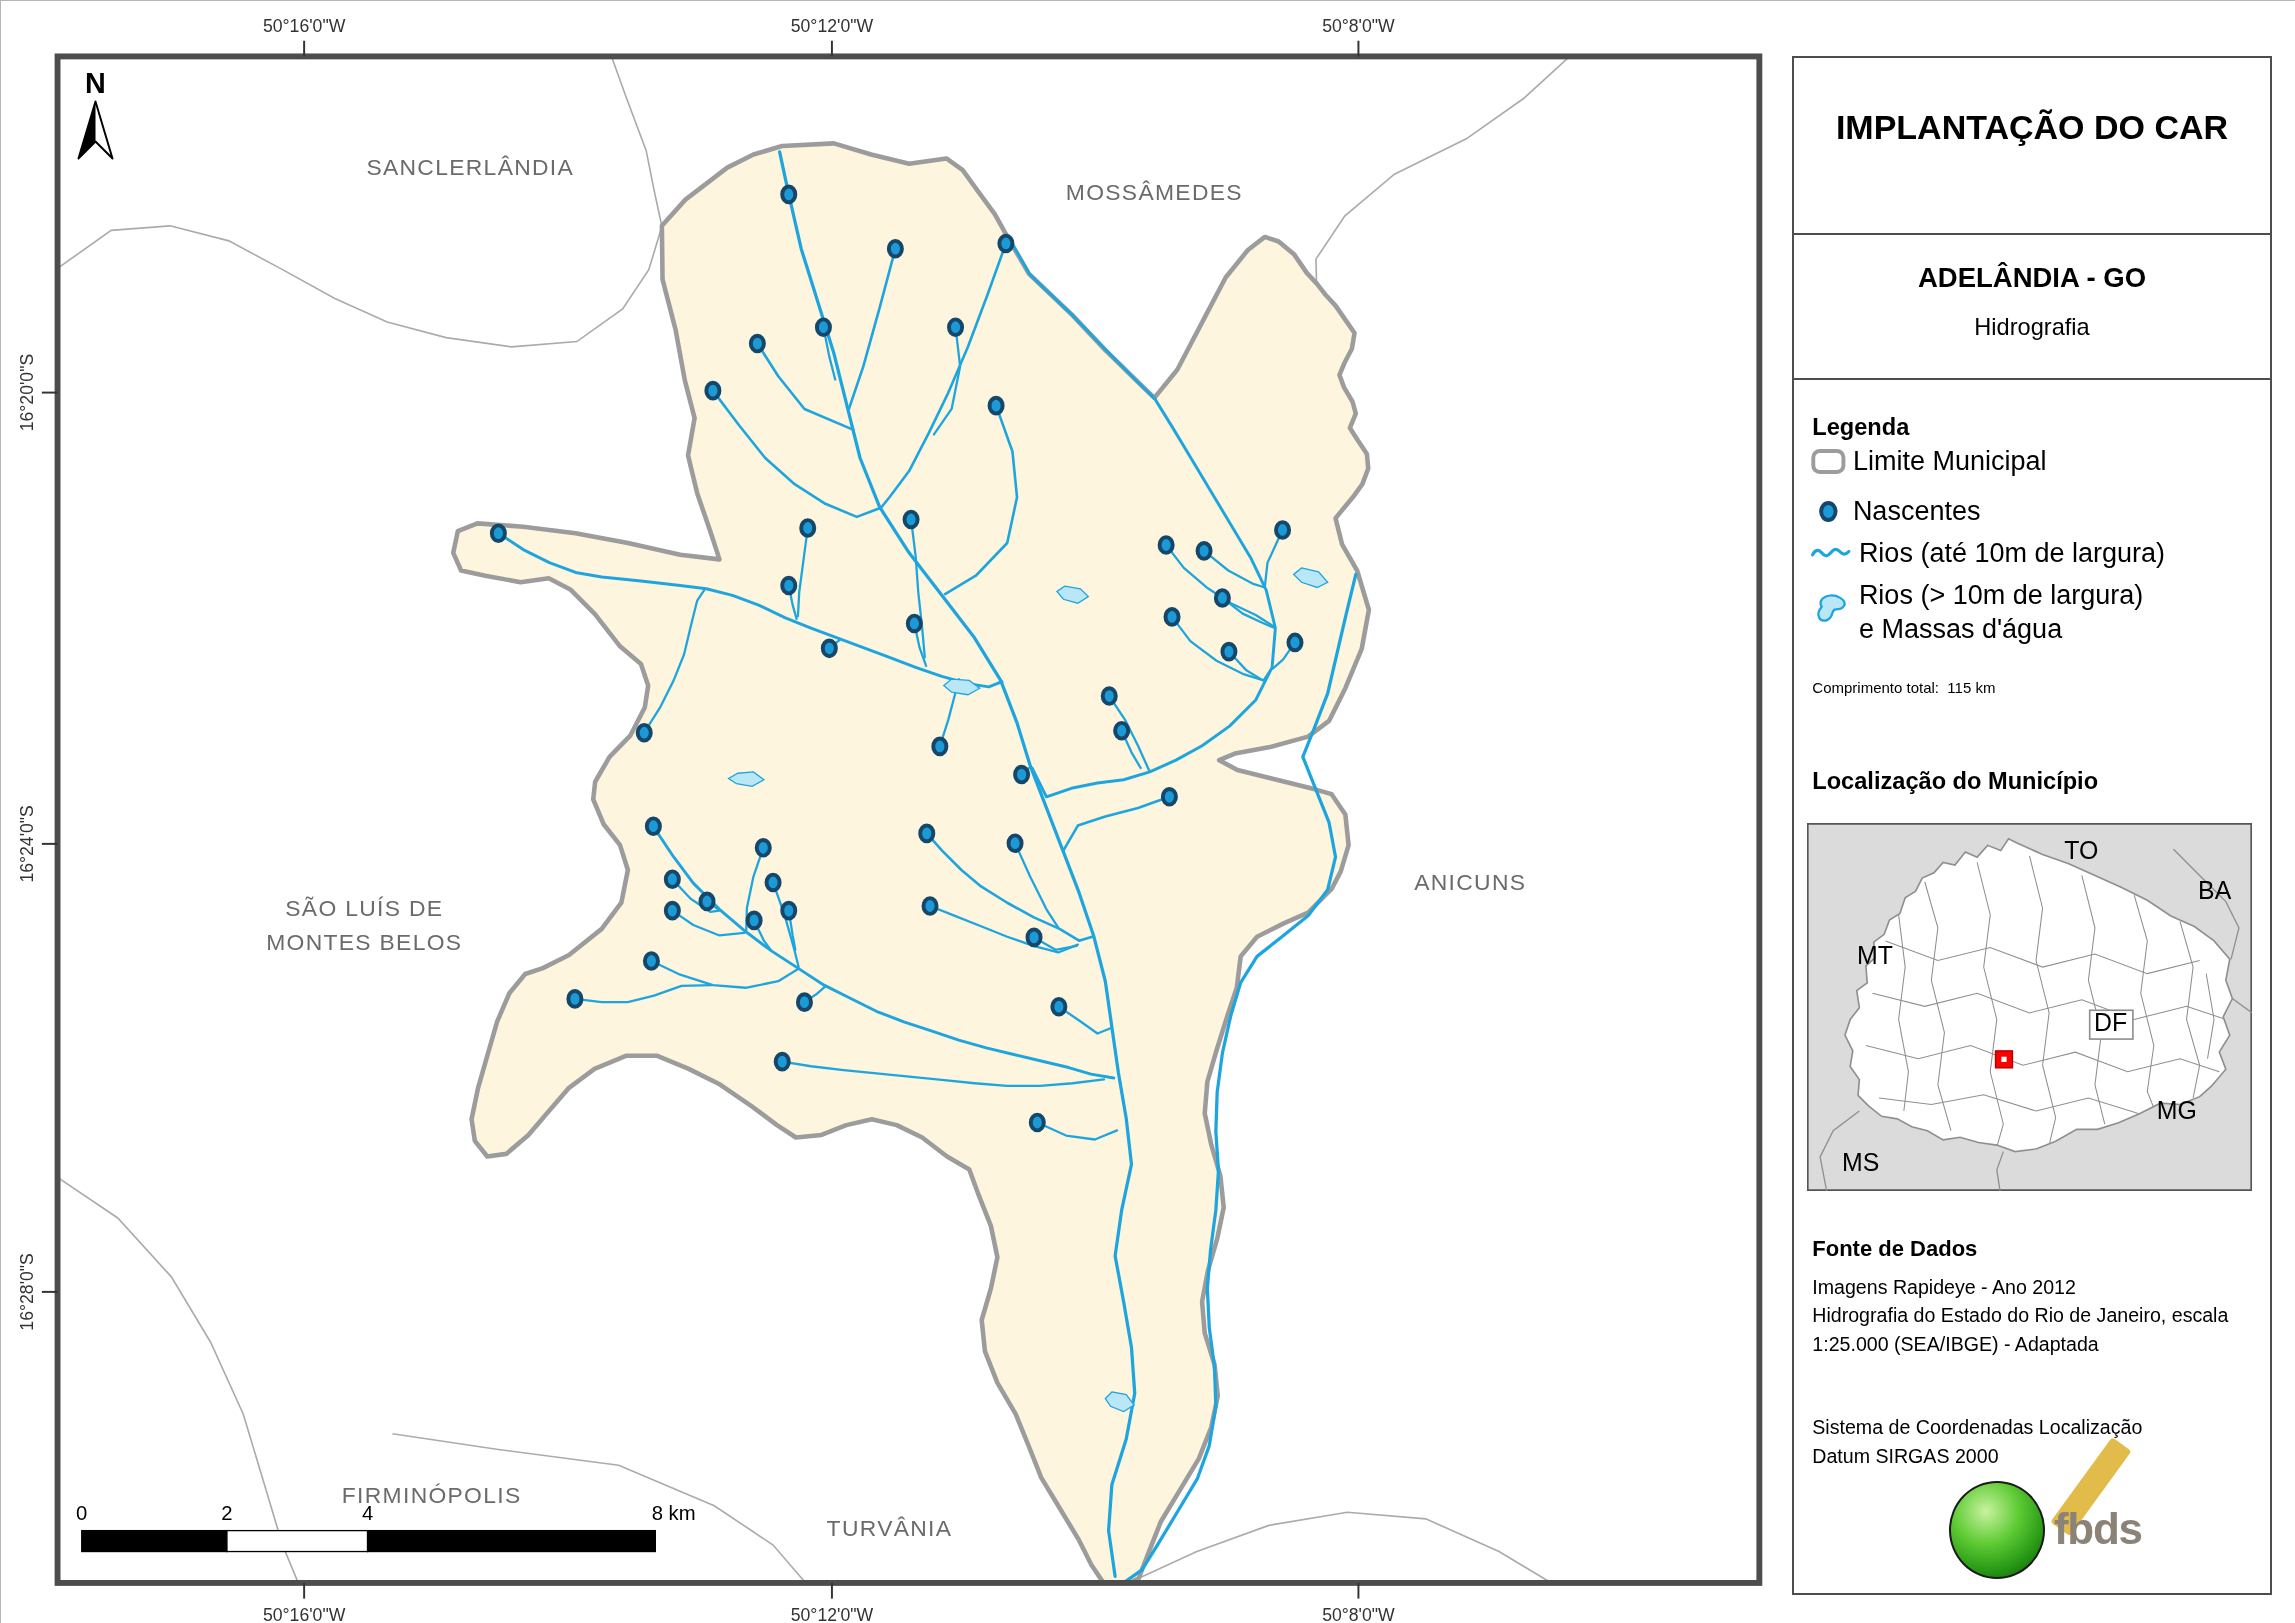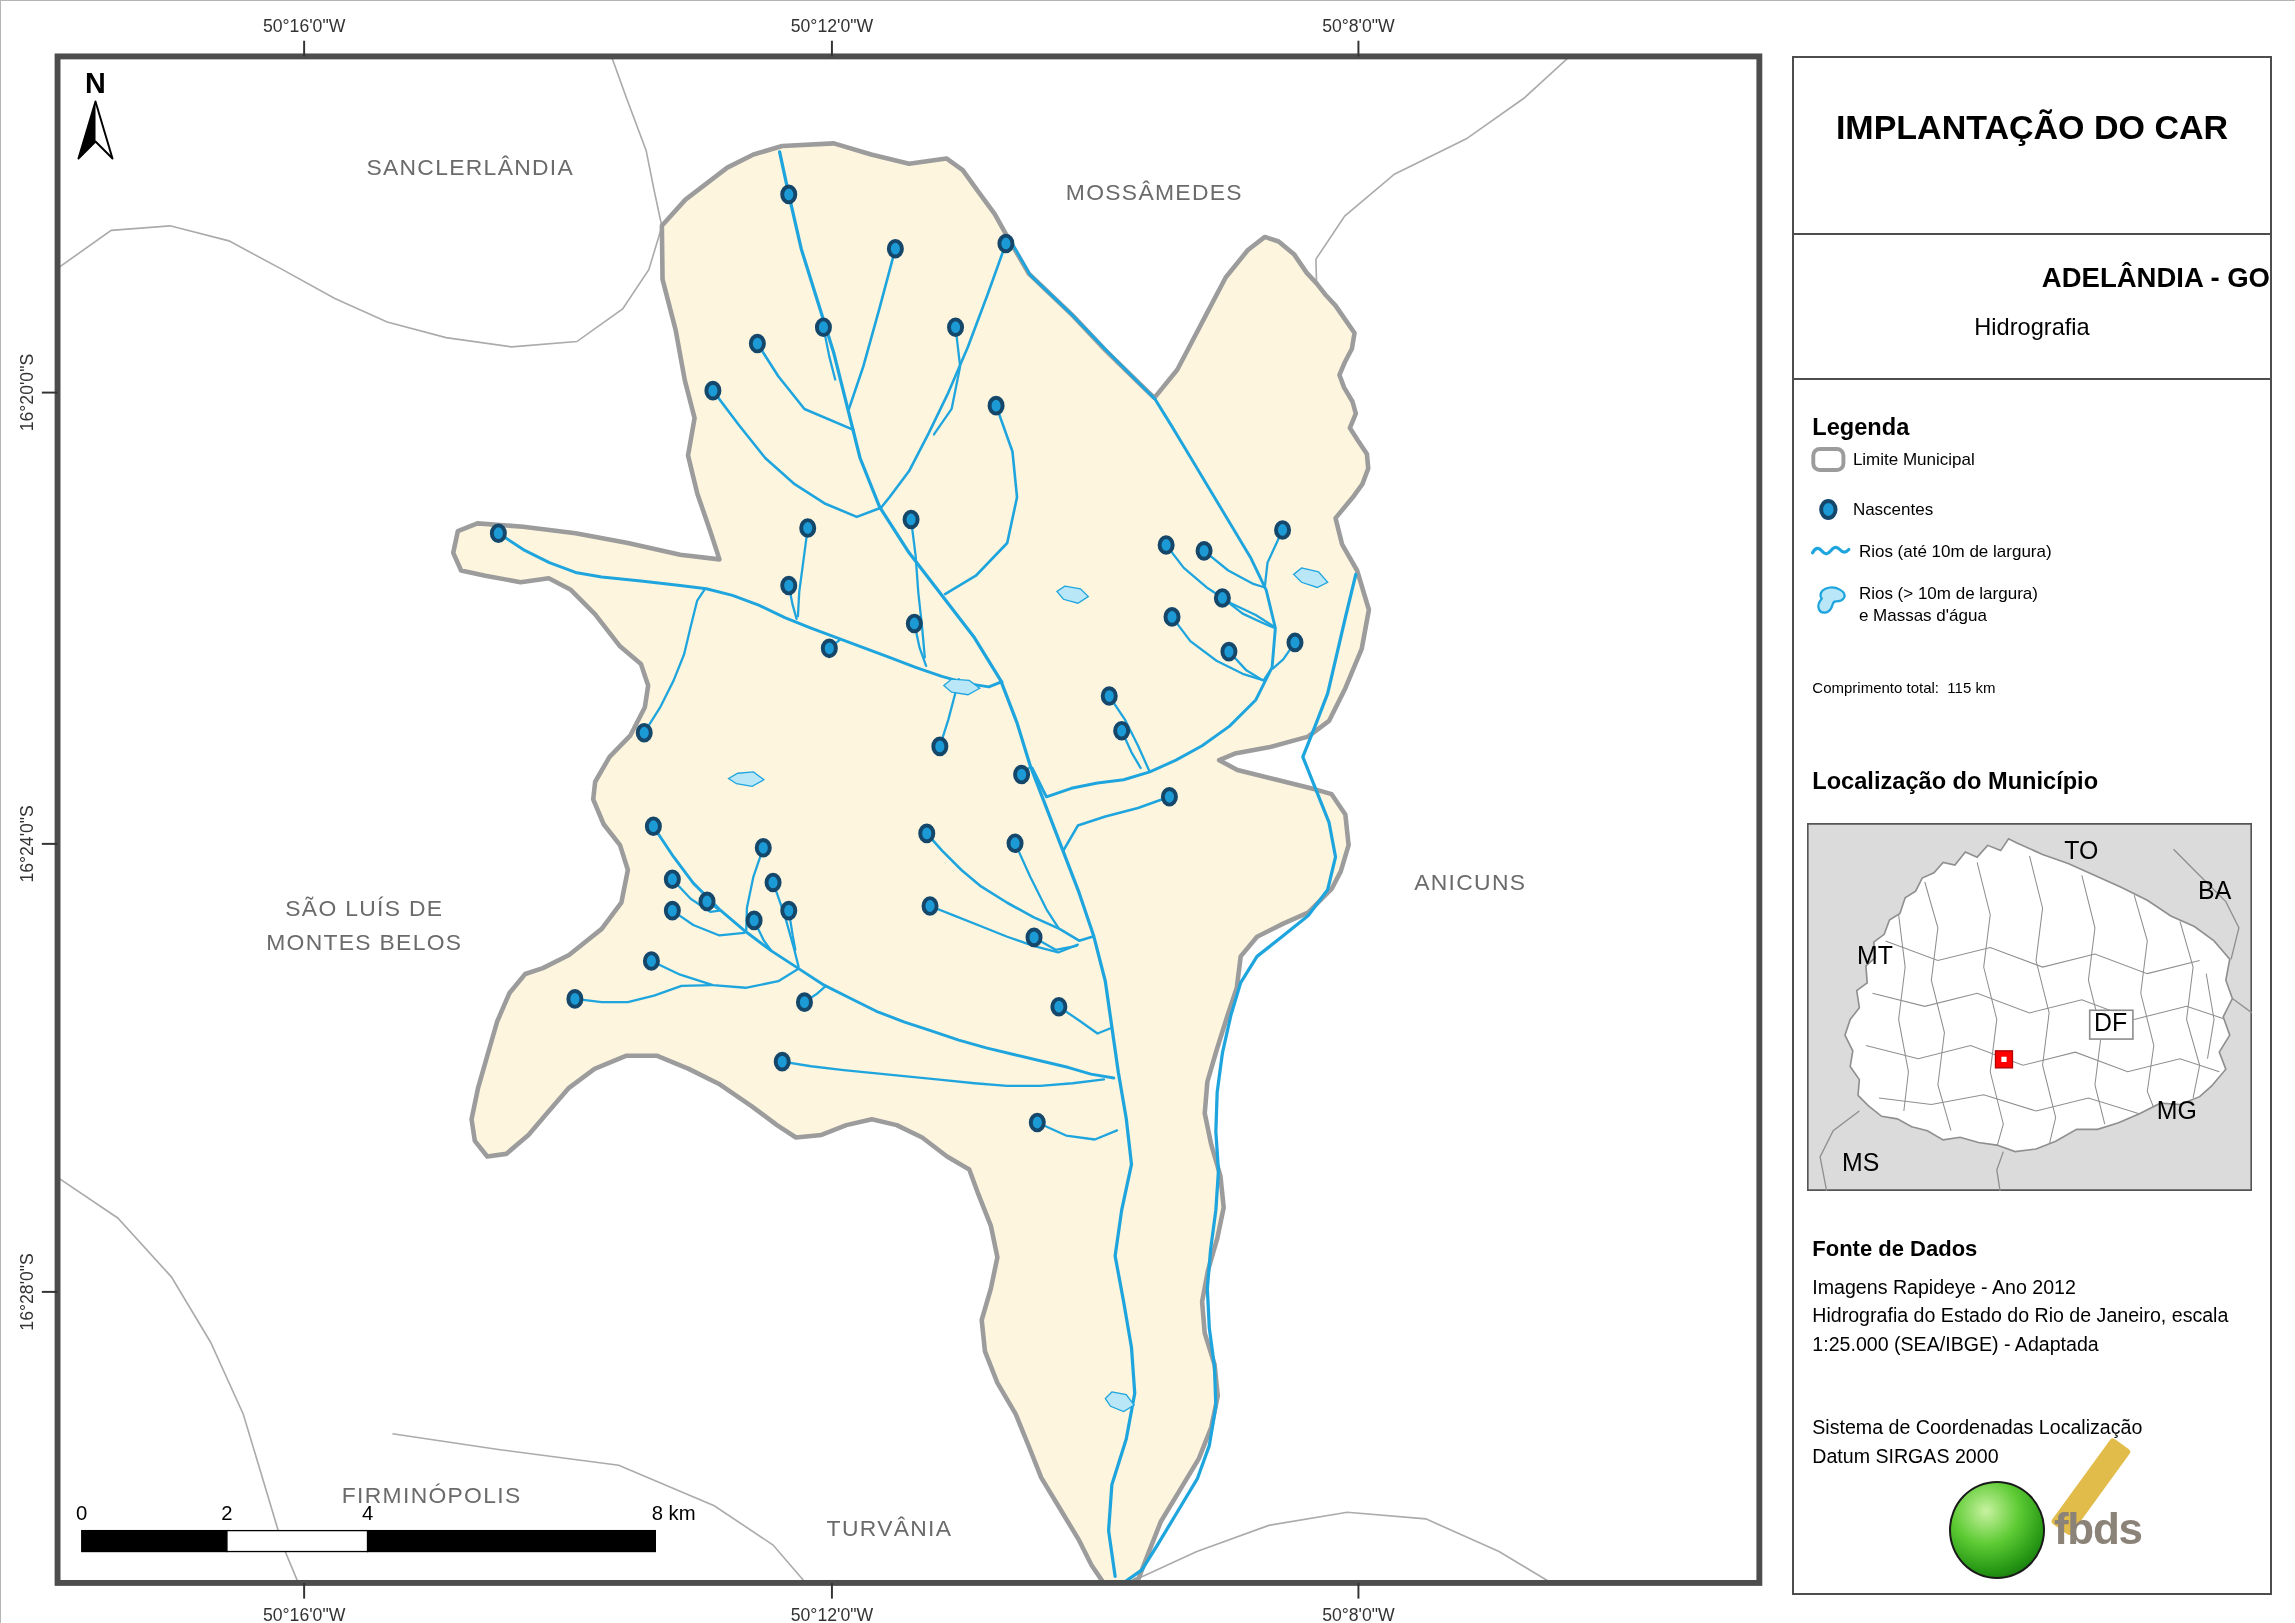--- a/index.html
+++ b/index.html
@@ -7,26 +7,26 @@
         font-family:"Liberation Sans","DejaVu Sans",sans-serif;}
   #page-border{position:absolute;left:0;top:0;width:2294px;height:1622px;border:0.7px solid #b5b5b5;pointer-events:none;}
   #map-svg{position:absolute;left:0;top:0;}
   
   #panel{position:absolute;left:1792px;top:56px;width:480px;height:1539px;background:#fff;
          border:2.6px solid #4d4d4d;box-sizing:border-box;}
   .divider{position:absolute;left:0;width:100%;border-top:2.6px solid #4d4d4d;}
   #divider1{top:175px;} #divider2{top:320px;}
   #title-block{position:absolute;top:47px;left:0;width:100%;text-align:center;
                font-size:34px;font-weight:bold;color:#000;line-height:1.3;}
-  #muni-name{position:absolute;top:204px;left:0;width:100%;text-align:right;font-size:27.5px;font-weight:bold;color:#000;}
+  #muni-name{position:absolute;top:204px;left:0;width:100%;text-align:center;font-size:27.5px;font-weight:bold;color:#000;}
   #theme-name{position:absolute;top:256px;left:0;width:100%;text-align:center;font-size:23.6px;color:#000;}
   #legend-title{position:absolute;top:340px;left:18.3px;font-size:23.6px;font-weight:bold;color:#000;margin-top:16px;}
   .legend-row{position:absolute;left:15.7px;display:flex;align-items:center;color:#000;}
   .legend-row .sym{flex:0 0 auto;margin-right:5.2px;}
-  .legend-row .lbl{font-size:17px;line-height:1.25;}
+  .legend-row .lbl{font-size:27px;line-height:1.25;}
   #row-limite{top:387px;} #row-nascentes{top:437px;} #row-rios{top:479px;} #row-massas{top:521px;}
   #row-total{position:absolute;top:621px;left:18.3px;font-size:15px;color:#000;}
   #loc-title{position:absolute;top:710px;left:18.3px;font-size:23.6px;font-weight:bold;color:#000;}
   #inset-wrap{position:absolute;top:765px;left:13px;}
   #fonte-title{position:absolute;top:1178px;left:18.3px;font-size:22px;font-weight:bold;color:#000;}
   #fonte-lines{position:absolute;top:1215px;left:18.3px;font-size:19.6px;color:#000;line-height:1.45;}
   #crs-lines{position:absolute;top:1355px;left:18.3px;font-size:19.6px;color:#000;line-height:1.5;}
   
   #logo{position:absolute;top:1392px;left:137px;width:314px;height:137px;}
   #logo-bar{position:absolute;left:148px;top:-15.7px;width:23.6px;height:105px;background:#E2BC4B;border-radius:3.3px;

